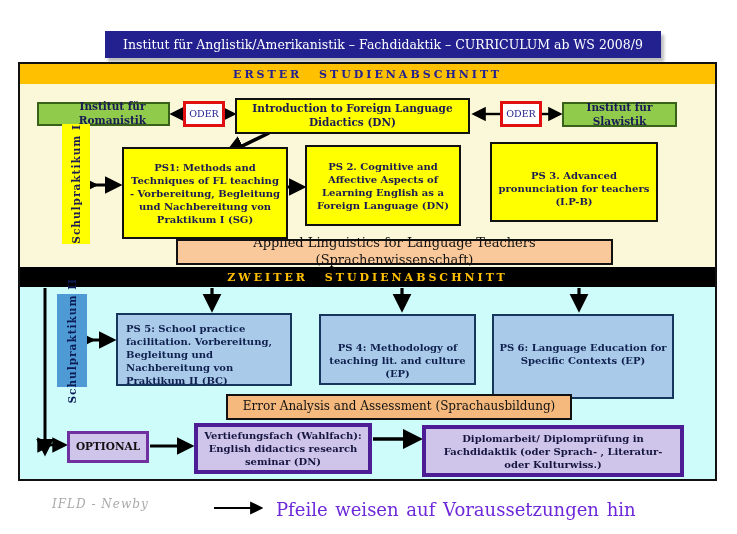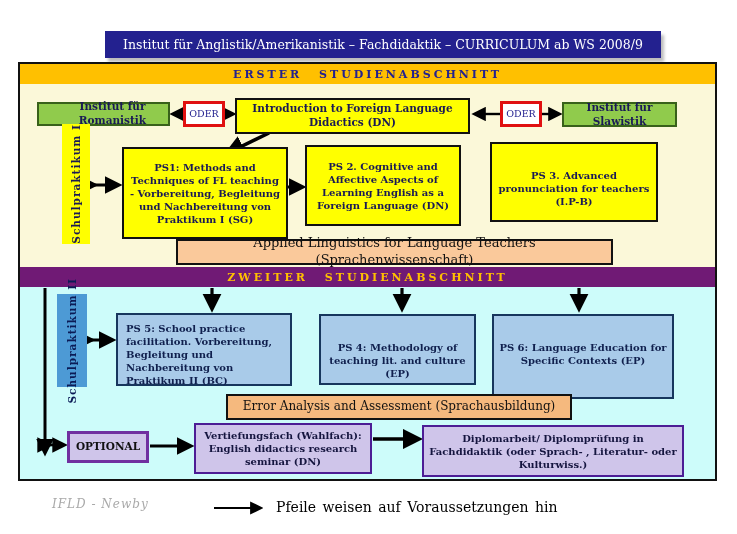--- a/index.html
+++ b/index.html
@@ -10,48 +10,48 @@
   .title-banner{position:absolute;left:105px;top:31px;width:556px;height:27px;
       background:#23218F;color:#ffffff;display:flex;align-items:center;justify-content:center;
       font-size:12.5px;box-shadow:3px 4px 3px #bdbdbd;}
 
   
   .frame{position:absolute;left:18px;top:62px;width:699px;height:419px;
       border:2px solid #111;box-sizing:border-box;background:#FBF8D9;}
   .band{position:absolute;left:0;width:695px;height:20px;display:flex;align-items:center;justify-content:center;
       font-weight:bold;font-size:11px;letter-spacing:3px;word-spacing:10px;}
   .band.gold{top:0;background:#FFC000;color:#23218F;}
-  .band.blue{top:203px;background:#701a75;color:#FFC000;}
+  .band.blue{top:203px;background:#000000;color:#FFC000;}
   .sec2-bg{position:absolute;left:0;top:223px;width:695px;height:192px;background:#CDFCFA;}
 
   .arrows{position:absolute;left:0;top:0;width:695px;height:415px;pointer-events:none;}
 
   .box{position:absolute;box-sizing:border-box;display:flex;align-items:center;justify-content:center;
       text-align:center;font-weight:bold;color:#1A1A55;font-size:10px;line-height:1.3;padding:3px 5px;}
   .yellow{background:#FFFF00;border:2px solid #111;}
   .green{background:#90CB4C;border:2px solid #38611A;font-size:10.5px;}
   .oder{background:#ffffff;border:3px solid #E01010;font-size:9.5px;font-weight:normal;color:#23218F;}
   .steel{background:#A9CBE9;border:2px solid #17365D;color:#10204E;}
   .peach{background:#FAC99B;border:2px solid #111;font-weight:normal;color:#111;font-size:13px;}
   .orange{background:#F5B97E;border:2px solid #111;font-weight:normal;color:#111;font-size:12px;}
-  .lav{background:#CFC5EA;border:2px solid #4c1d95;color:#15153F;}
+  .lav{background:#CFC5EA;border:4px solid #4c1d95;color:#15153F;}
   .lav.purple{border:3px solid #7030A0;color:#111;}
   .vbox{position:absolute;box-sizing:border-box;display:flex;align-items:center;justify-content:center;}
   .vtext{writing-mode:vertical-rl;transform:rotate(180deg);font-weight:bold;font-size:10.5px;
       letter-spacing:1px;white-space:nowrap;}
   .ytrack{background:#FFFF00;color:#1A1A55;}
   .btrack{background:#4D9AD5;color:#0B1B56;}
   .top-align{align-items:flex-start;padding-top:25px;}
   .left-align{align-items:flex-start;justify-content:flex-start;text-align:left;padding:7px 8px;}
 
   
   .signature{position:absolute;left:52px;top:497px;width:120px;color:#a9a9a9;
       font-style:italic;font-size:12px;letter-spacing:1px;}
   .legend-arrow{position:absolute;left:212px;top:500px;}
-  .legend-text{position:absolute;left:276px;top:499px;font-size:14px;color:#000000;
+  .legend-text{position:absolute;left:276px;top:499px;font-size:18px;color:#6d28d9;
       word-spacing:2px;}
 </style>
 </head>
 <body>
 
 <div class="page">
 
   <div class="title-banner">
     <span>Institut für Anglistik/Amerikanistik – Fachdidaktik – CURRICULUM ab WS 2008/9</span>
   </div>

